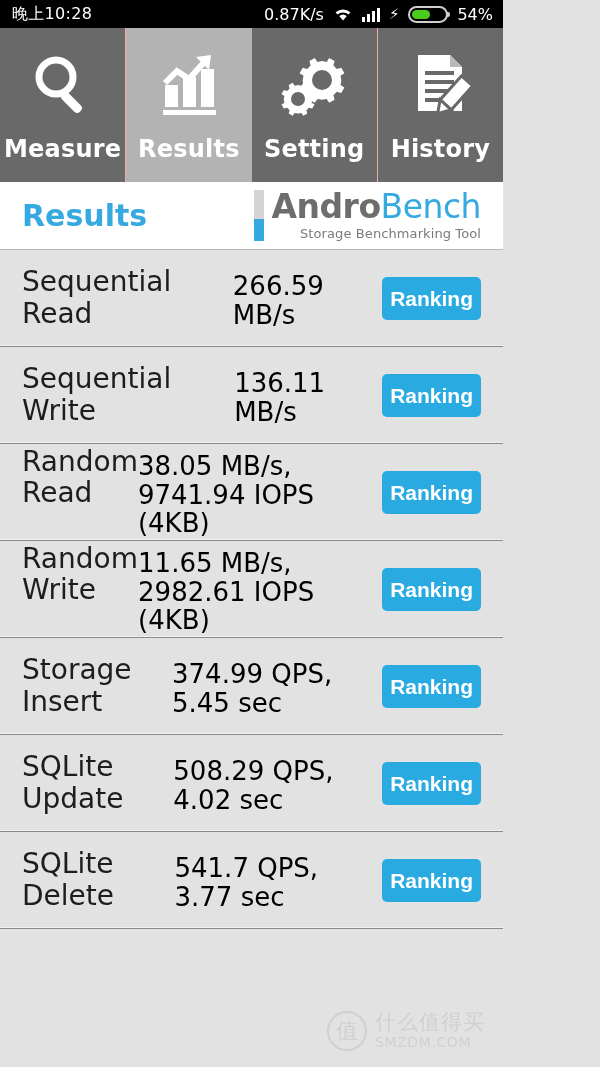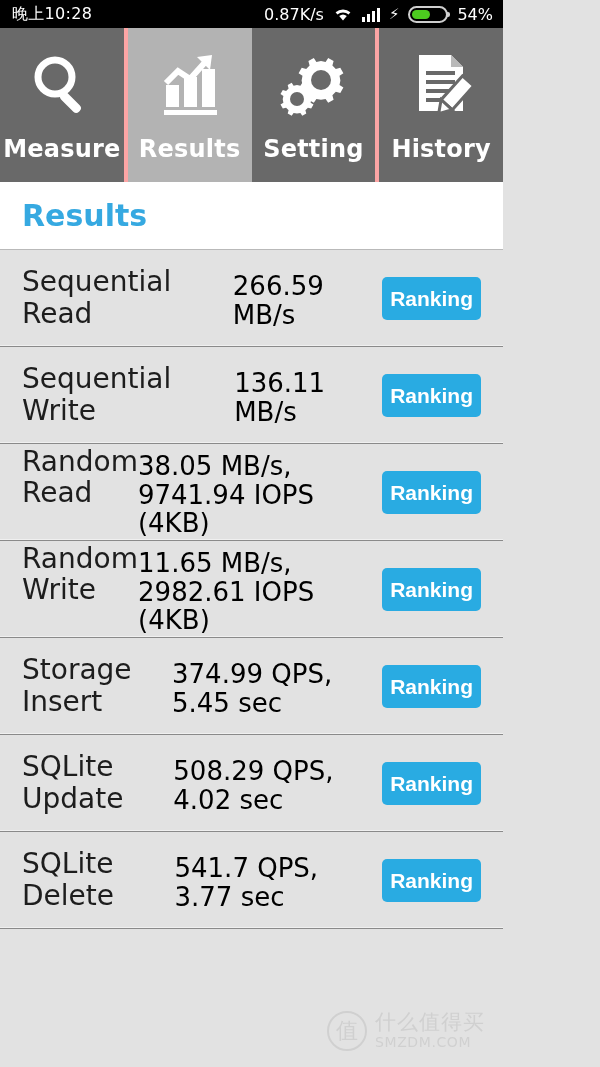--- a/index.html
+++ b/index.html
@@ -36,21 +36,21 @@
                    background:#cfcfcf; border-radius:0 2px 2px 0; }
   .battery-fill { height:100%; background:#4ccb1f; border-radius:5px; }
   .sb-batt-pct { font-size:16px; }
 
   
   .tabbar { display:flex; height:154px; background:#696969; }
   .tab {
     flex:1 1 0; display:flex; flex-direction:column;
     align-items:center; justify-content:center;
     background:#696969; color:#f2f2f2; position:relative;
-    border-right:4px solid #fca5a5;
+    border-right:1px solid #fca5a5;
   }
   .tab:last-child { border-right:none; }
   .tab.active { background:#b3b3b3; border-right:none; }
   .tab.active + .tab { border-left:none; }
   .tab-icon { height:74px; display:flex; align-items:flex-end; justify-content:center; }
   .tab-icon svg { display:block; }
   .tab-label { margin-top:14px; font-size:24px; font-weight:bold; color:#fff; letter-spacing:.2px; }
 
   
   .header {
@@ -193,20 +193,30 @@
             <path d="M41 58 L48.5 70 L56 58 Z" fill="#ffffff" stroke="#696969" stroke-width="3"></path>
           </g>
         </svg>
       </span>
       <span class="tab-label">History</span>
     </div>
   </div>
 
   <div class="header">
     <span class="page-title">Results</span>
+    <div class="logo">
+      <span class="logo-bar">
+        <span class="seg-top"></span>
+          <span class="seg-bot"></span>
+      </span>
+      <span class="logo-text">
+        <span class="logo-word"><span class="andro">Andro</span><span class="bench">Bench</span></span>
+        <span class="logo-tag">Storage Benchmarking Tool</span>
+      </span>
+    </div>
   </div>
 
   <div class="result-list" id="result-list">
       <div class="result-row">
         <div class="row-texts">
           <span class="row-title">Sequential Read</span>
           <span class="row-value">266.59 MB/s</span>
         </div>
         <button class="ranking-btn">Ranking</button>
       </div>

